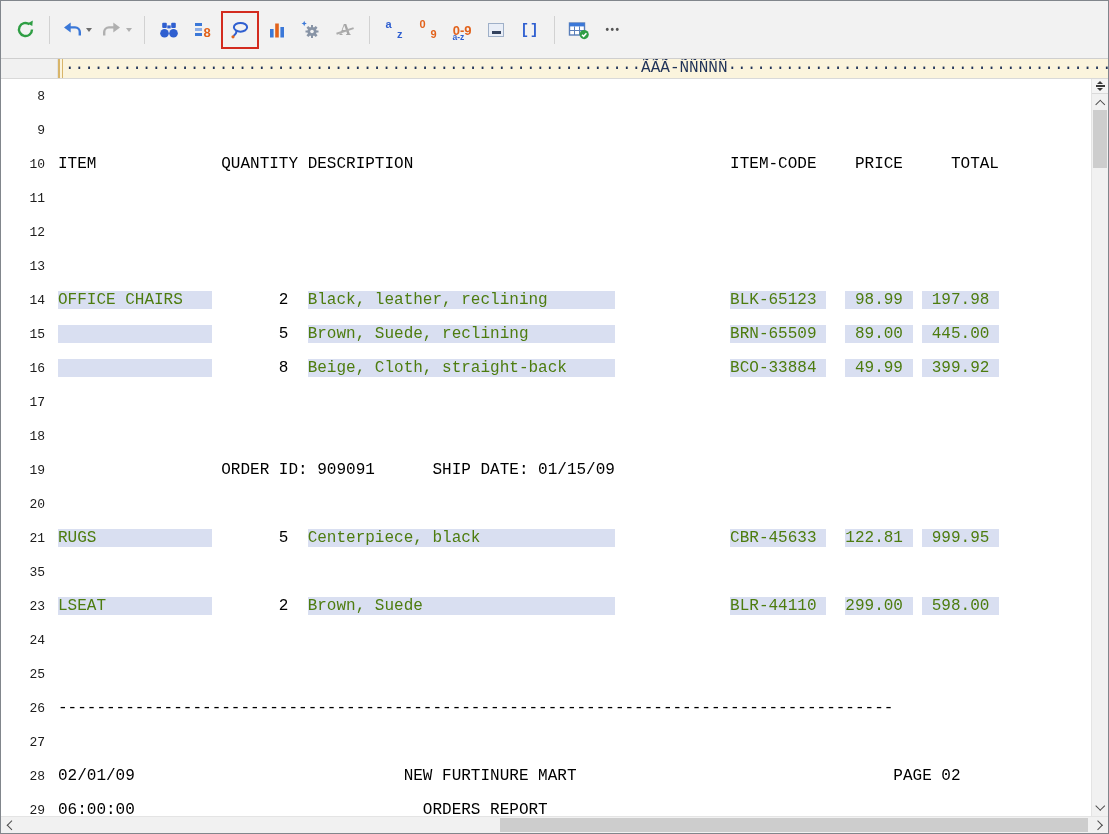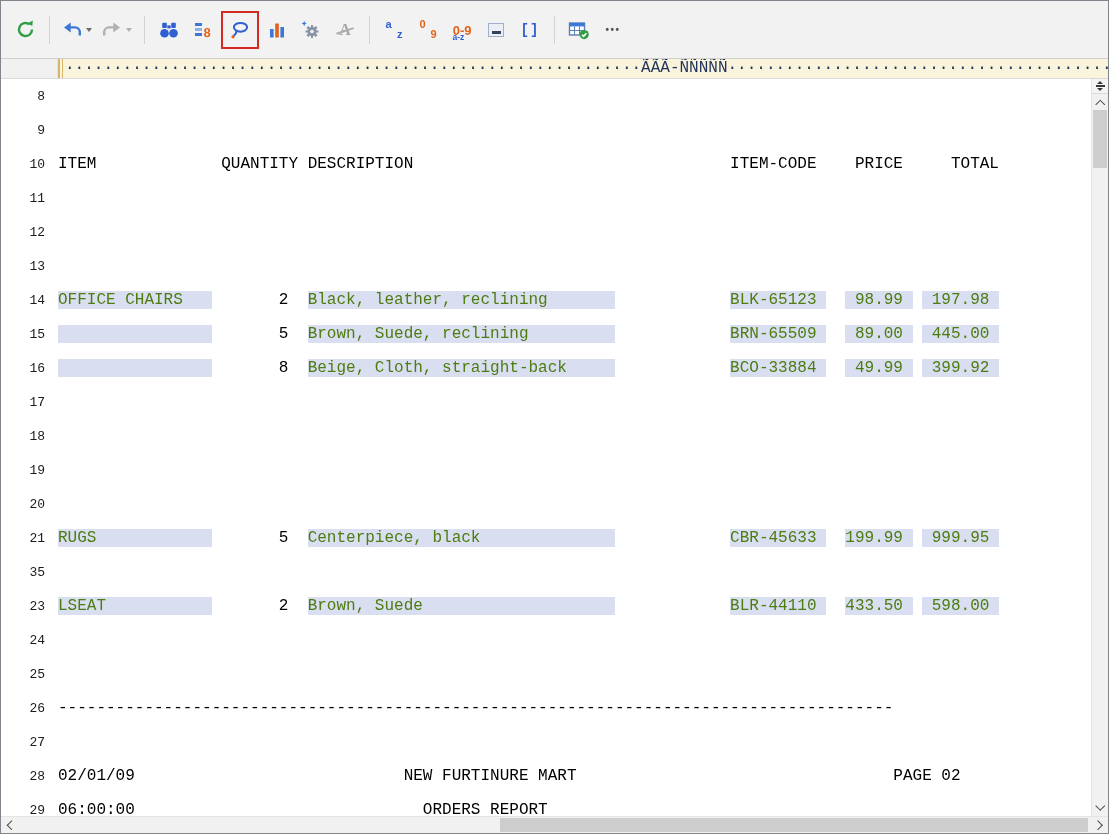--- a/index.html
+++ b/index.html
@@ -253,36 +253,37 @@
         <div class="line">
           <span class="lnum">17</span>
           <pre class="ltext"><span></span></pre>
         </div>
         <div class="line">
           <span class="lnum">18</span>
           <pre class="ltext"><span></span></pre>
         </div>
         <div class="line">
           <span class="lnum">19</span>
+          <pre class="ltext"><span>                 ORDER ID: 909091      SHIP DATE: 01/15/09</span></pre>
         </div>
         <div class="line">
           <span class="lnum">20</span>
           <pre class="ltext"><span></span></pre>
         </div>
         <div class="line">
           <span class="lnum">21</span>
-          <pre class="ltext"><span class="hl">RUGS            </span><span>       5  </span><span class="hl">Centerpiece, black              </span><span>            </span><span class="hl">CBR-45633 </span><span>  </span><span class="hl">199.99 </span><span> </span><span class="hl"> 999.95 </span></pre>
+          <pre class="ltext"><span class="hl">RUGS            </span><span>       5  </span><span class="hl">Centerpiece, black              </span><span>            </span><span class="hl">CBR-45633 </span><span>  </span><span class="hl">122.81 </span><span> </span><span class="hl"> 999.95 </span></pre>
         </div>
         <div class="line">
           <span class="lnum">35</span>
           <pre class="ltext"><span></span></pre>
         </div>
         <div class="line">
           <span class="lnum">23</span>
-          <pre class="ltext"><span class="hl">LSEAT           </span><span>       2  </span><span class="hl">Brown, Suede                    </span><span>            </span><span class="hl">BLR-44110 </span><span>  </span><span class="hl">433.50 </span><span> </span><span class="hl"> 598.00 </span></pre>
+          <pre class="ltext"><span class="hl">LSEAT           </span><span>       2  </span><span class="hl">Brown, Suede                    </span><span>            </span><span class="hl">BLR-44110 </span><span>  </span><span class="hl">299.00 </span><span> </span><span class="hl"> 598.00 </span></pre>
         </div>
         <div class="line">
           <span class="lnum">24</span>
           <pre class="ltext"><span></span></pre>
         </div>
         <div class="line">
           <span class="lnum">25</span>
         </div>
         <div class="line">
           <span class="lnum">26</span>

